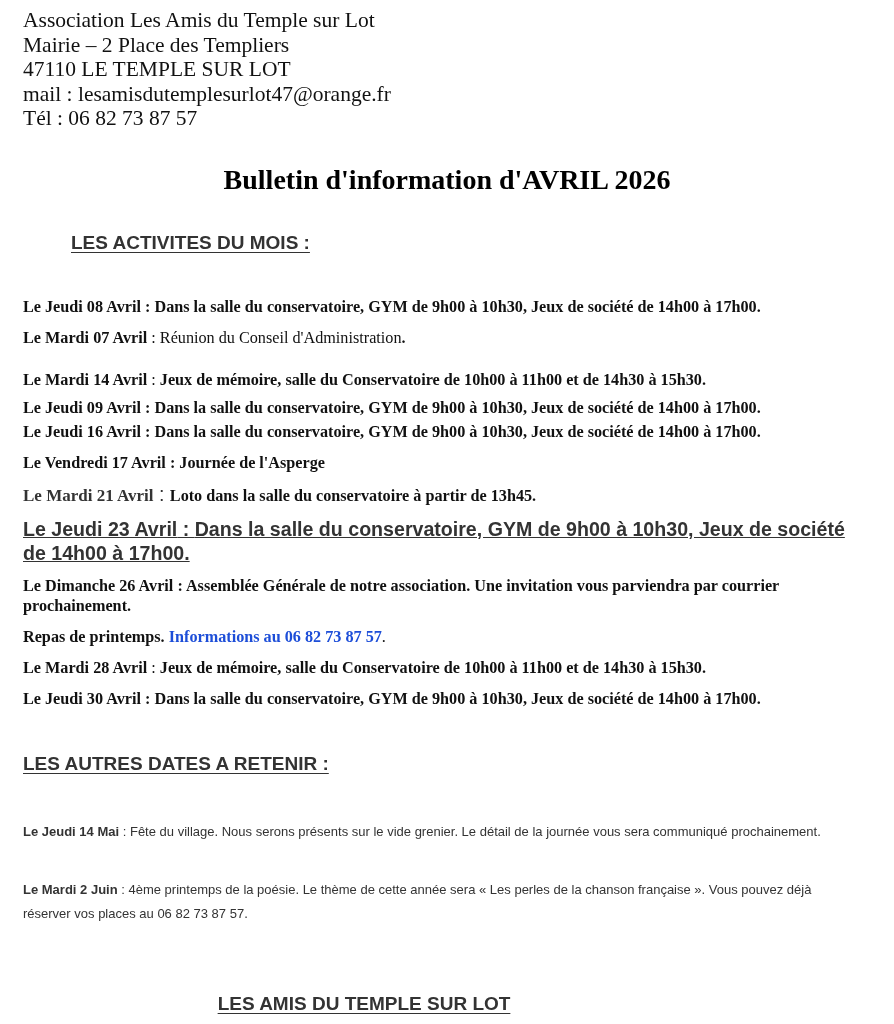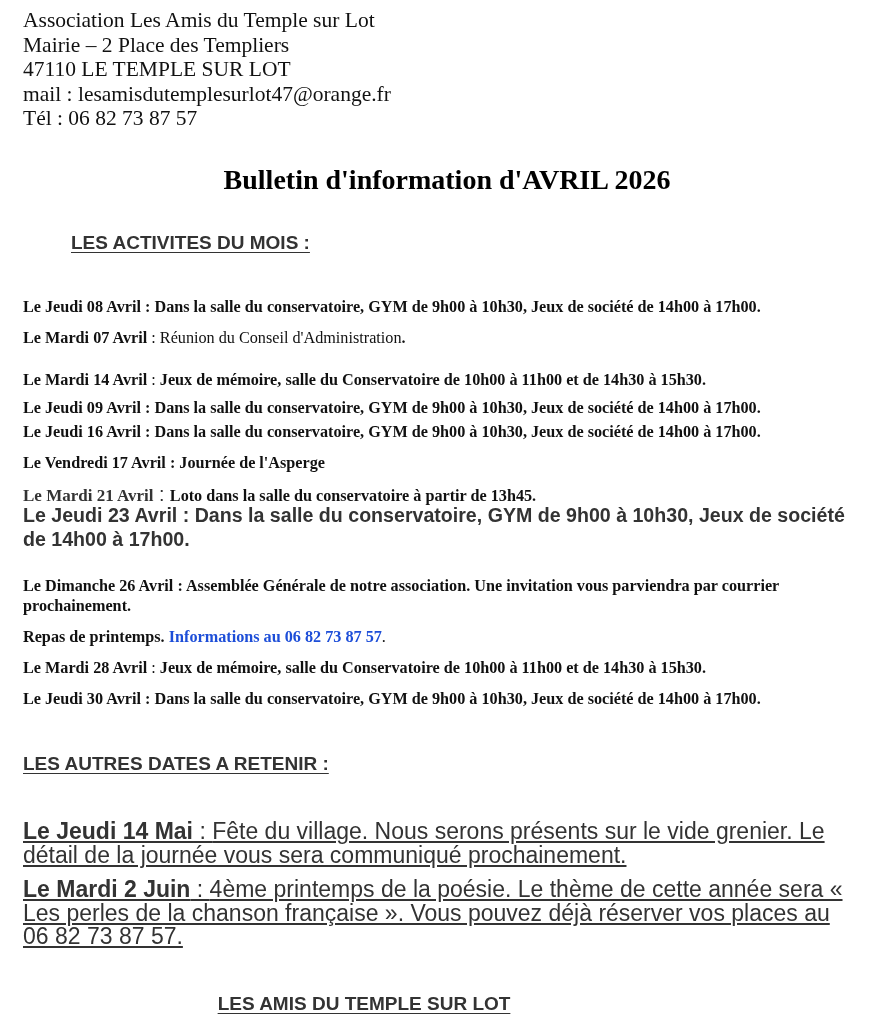--- a/index.html
+++ b/index.html
@@ -17,21 +17,21 @@
   .act .b { font-weight: bold; }
   .act .n { font-weight: normal; }
   .act .red { color: #1d4ed8; font-weight: bold; text-align: center; }
   .act.wrap { white-space: normal; }
 
   .act.big { font-family: "Liberation Sans", sans-serif; font-size: 19.6px; line-height: 23.5px; color: #333; font-weight: bold; white-space: normal; }
   .act .big-date { font-family: Liberation Serif, serif; font-weight: bold; font-size: 17px; color: #333; }
   .act .serif-b { font-family: "Liberation Serif", serif; font-weight: bold; font-size: 16.2px; color: #111; text-align: right; }
   .act .sep-light { font-family: "Liberation Sans", sans-serif; font-weight: normal; font-size: 19.6px; color: #333; }
 
-  .other { position: absolute; left: 23px; width: 835px; font-family: "Liberation Sans", sans-serif; font-size: 23px; line-height: 23.5px; color: #333; text-decoration: underline; }
+  .other { position: absolute; left: 23px; width: 835px; font-family: "Liberation Sans", sans-serif; font-size: 13px; line-height: 23.5px; color: #333; }
   .other .b { font-weight: bold; }
 
   .footer { position: absolute; left: 0; width: 728px; top: 992px; text-align: center; font-family: "Liberation Sans", sans-serif; font-weight: bold; font-size: 19px; line-height: 24px; color: #333; }
   .footer span { text-decoration: underline; text-underline-offset: 3px; }
 </style>
 </head>
 <body>
 
 <div class="page">
 
@@ -68,21 +68,21 @@
   </div>
 
   <div class="act" style="top:453px;">
     <span class="b">Le Vendredi 17 Avril</span><span class="b"> : </span><span class="b">Journée de l'Asperge</span>
   </div>
 
   <div class="act" style="top:483px; line-height:23.5px;">
     <span class="big-date">Le Mardi 21 Avril</span><span class="sep-light">  :  </span><span class="serif-b">Loto dans la salle du conservatoire à partir de 13h45.</span>
   </div>
 
-  <div class="act big" style="top:504px; width:830px;">
+  <div class="act big" style="top:518px; width:830px;text-decoration:underline;">
     <span>Le Jeudi 23 Avril</span><span> : </span><span>Dans la salle du conservatoire, GYM de 9h00 à 10h30, Jeux de société de 14h00 à 17h00.</span>
   </div>
 
   <div class="act wrap" style="top:576px; width:800px;">
     <span class="b">Le Dimanche 26 Avril</span><span class="b"> : </span><span class="b">Assemblée Générale de notre association. Une invitation vous parviendra par courrier prochainement.</span>
   </div>
 
   <div class="act" style="top:627px;">
     <span class="b">Repas de printemps.</span><span class="b"> </span><span class="red">Informations au 06 82 73 87 57</span><span class="n">.</span>
   </div>

